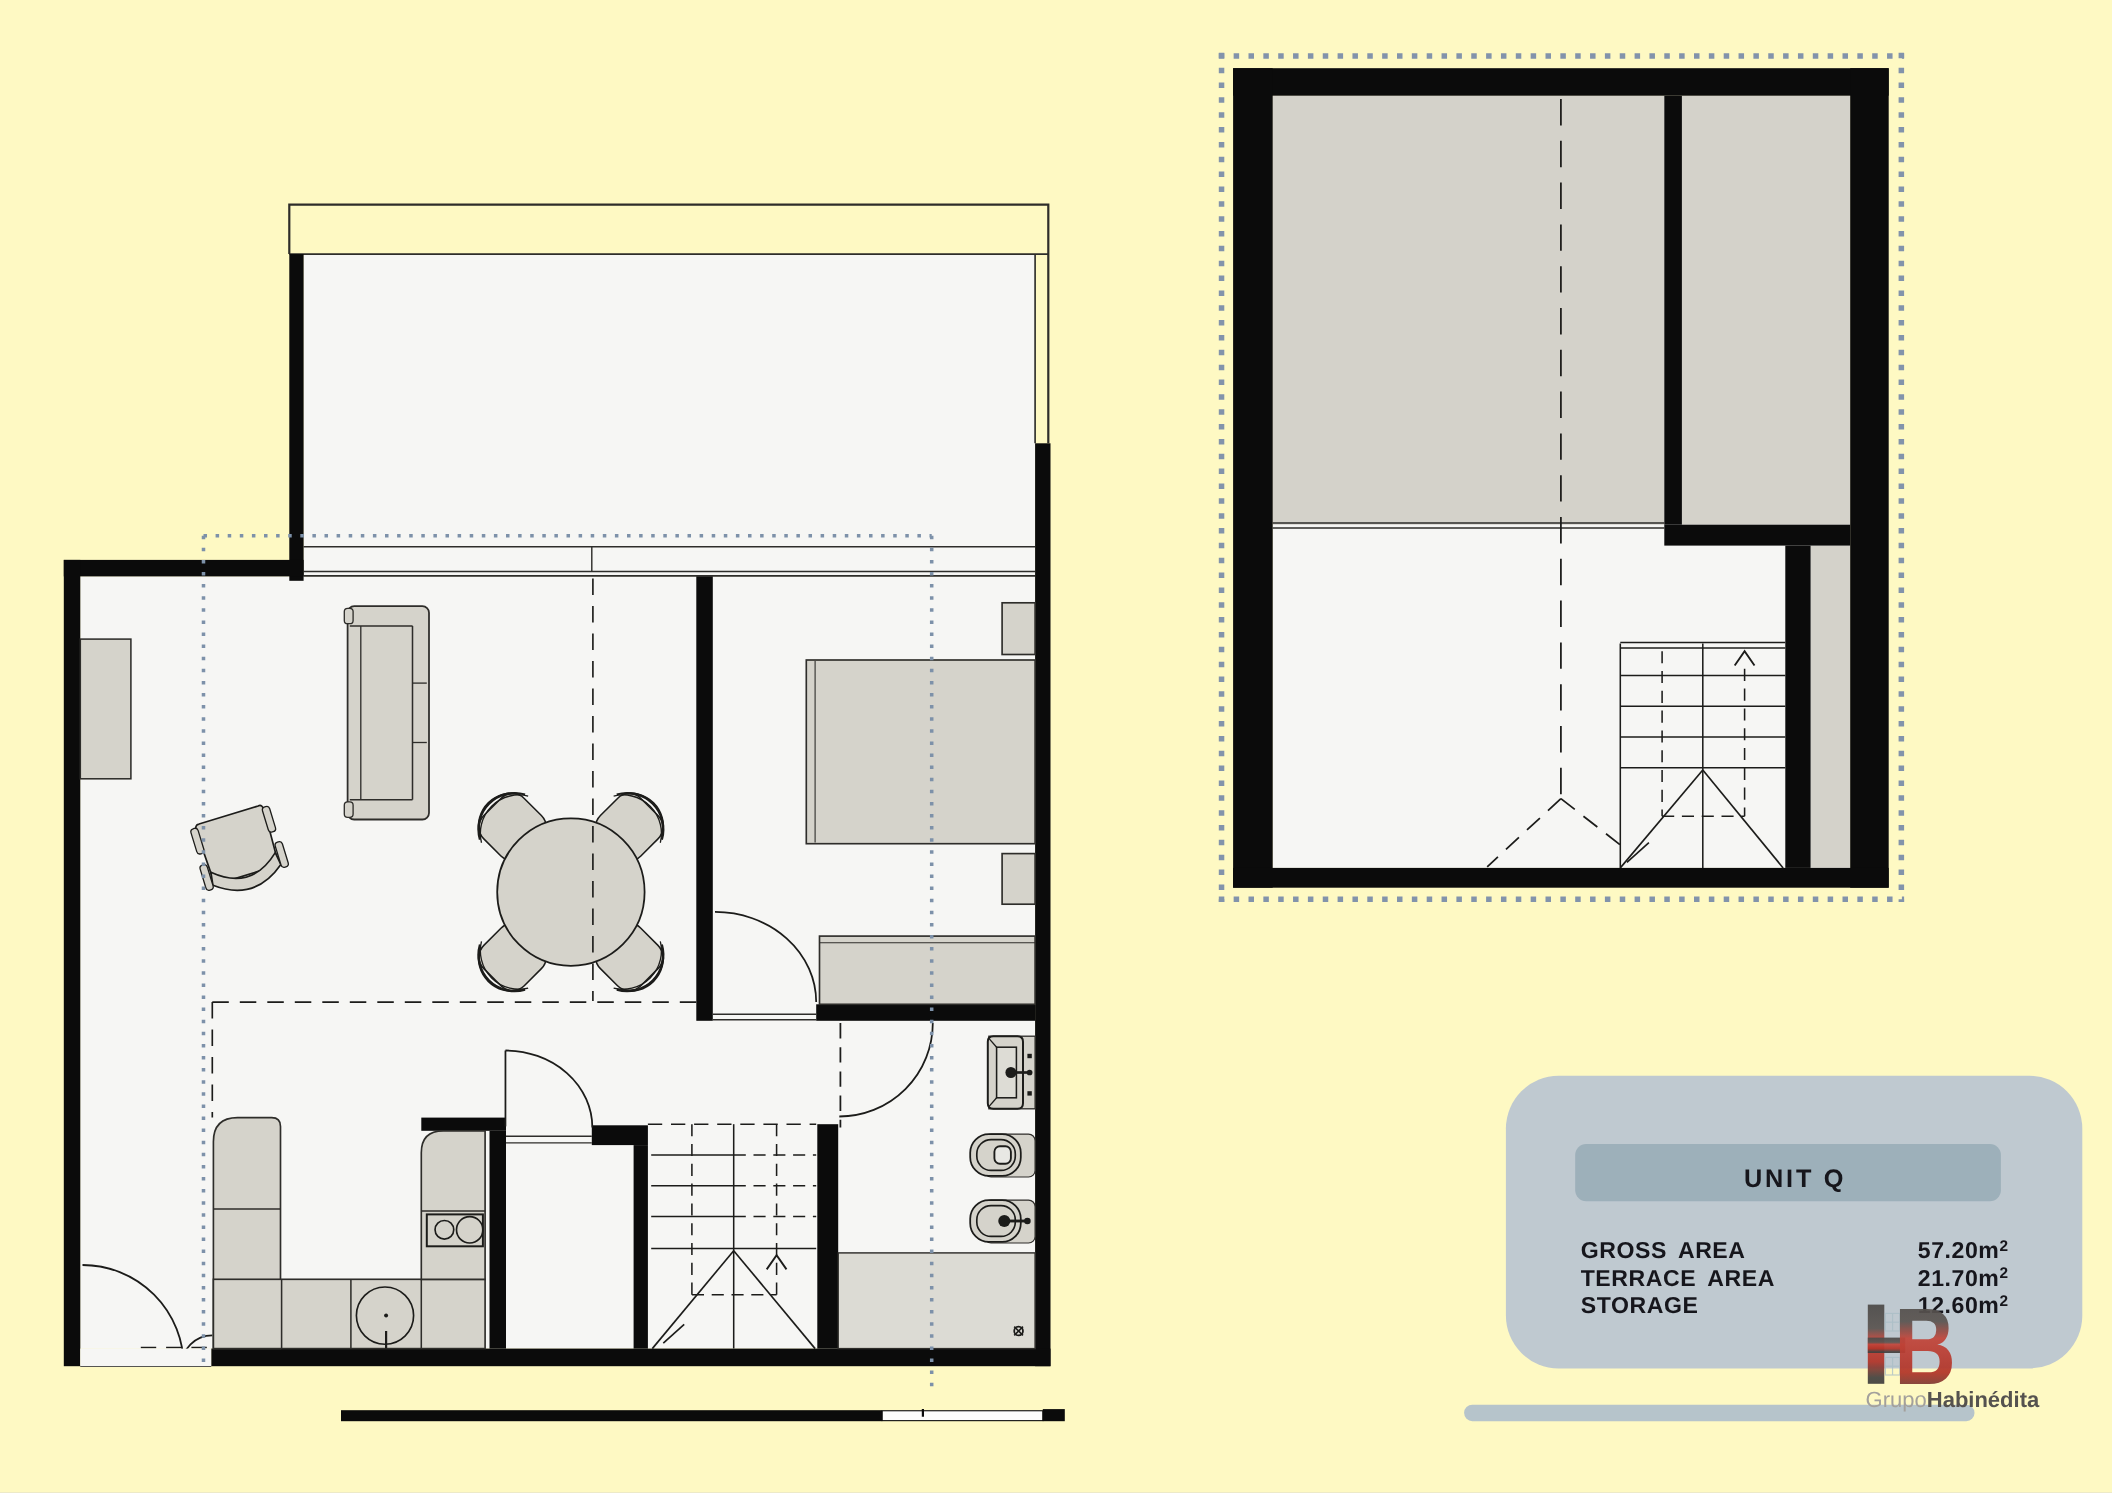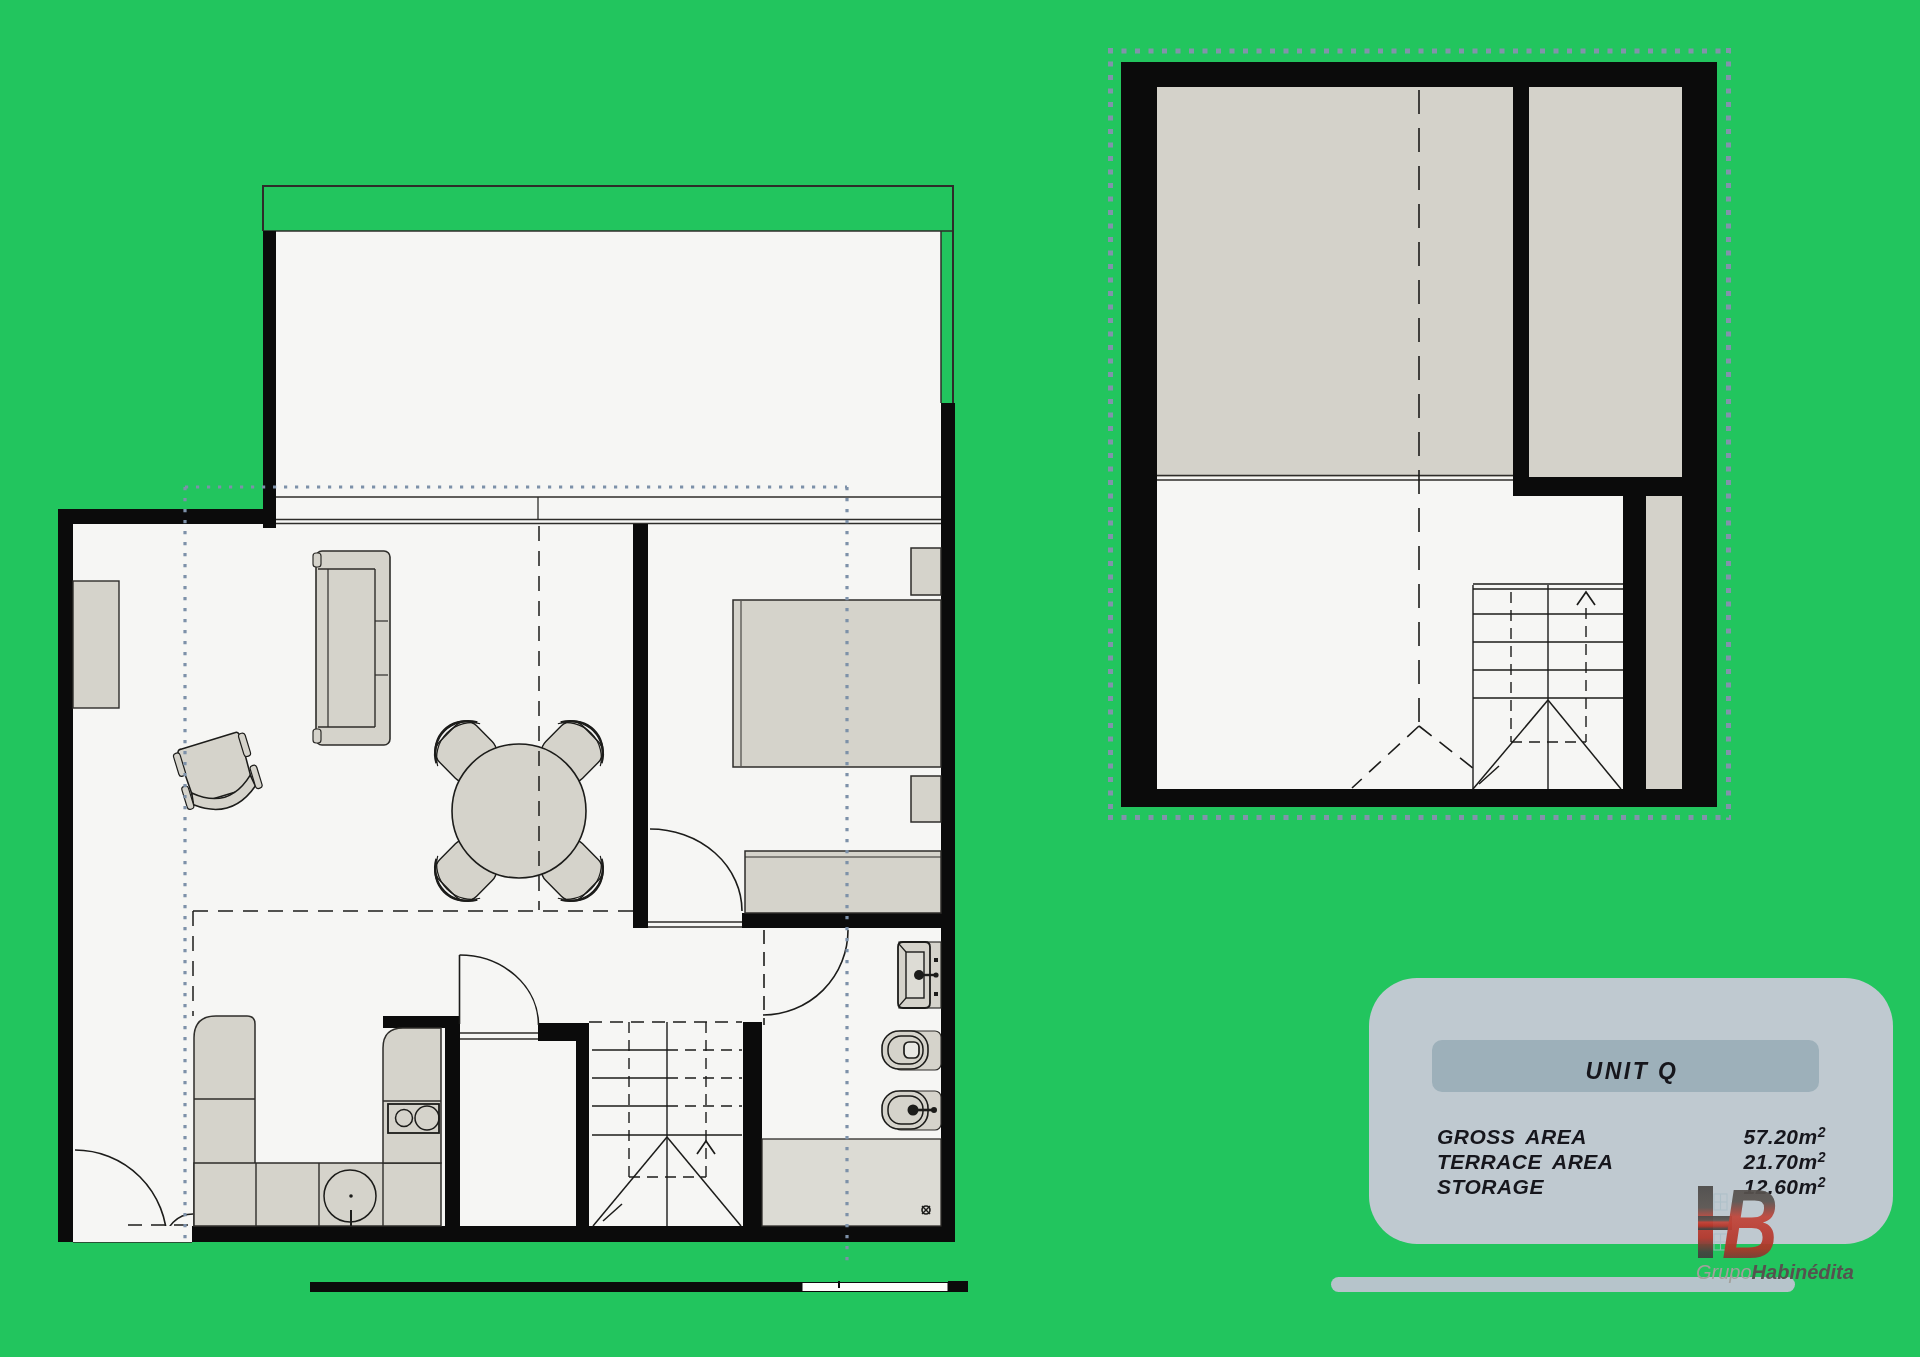--- a/index.html
+++ b/index.html
@@ -1,17 +1,17 @@
 <!DOCTYPE html>
 <html><head>
 <meta charset="utf-8">
 <style>
   html,body{margin:0;padding:0;background:#d8d6ce;}
-  #page{position:relative;width:1920px;height:1357px;background:#22c55e;overflow:hidden;
-        font-family:"Liberation Sans", sans-serif;font-style:italic;}
+  #page{position:relative;width:1920px;height:1357px;background:#fef9c3;overflow:hidden;
+        font-family:"Liberation Sans", sans-serif;}
   svg{position:absolute;left:0;top:0;}
 </style>
 </head>
 <body>
 <div id="page">
 <svg width="1920" height="1357" viewBox="0 0 1920 1357">
 <defs>
 <linearGradient id="hbgrad" x1="0" y1="0" x2="0" y2="1">
   <stop offset="0" stop-color="#4c4a48"></stop>
   <stop offset="0.30" stop-color="#5a5450"></stop>

